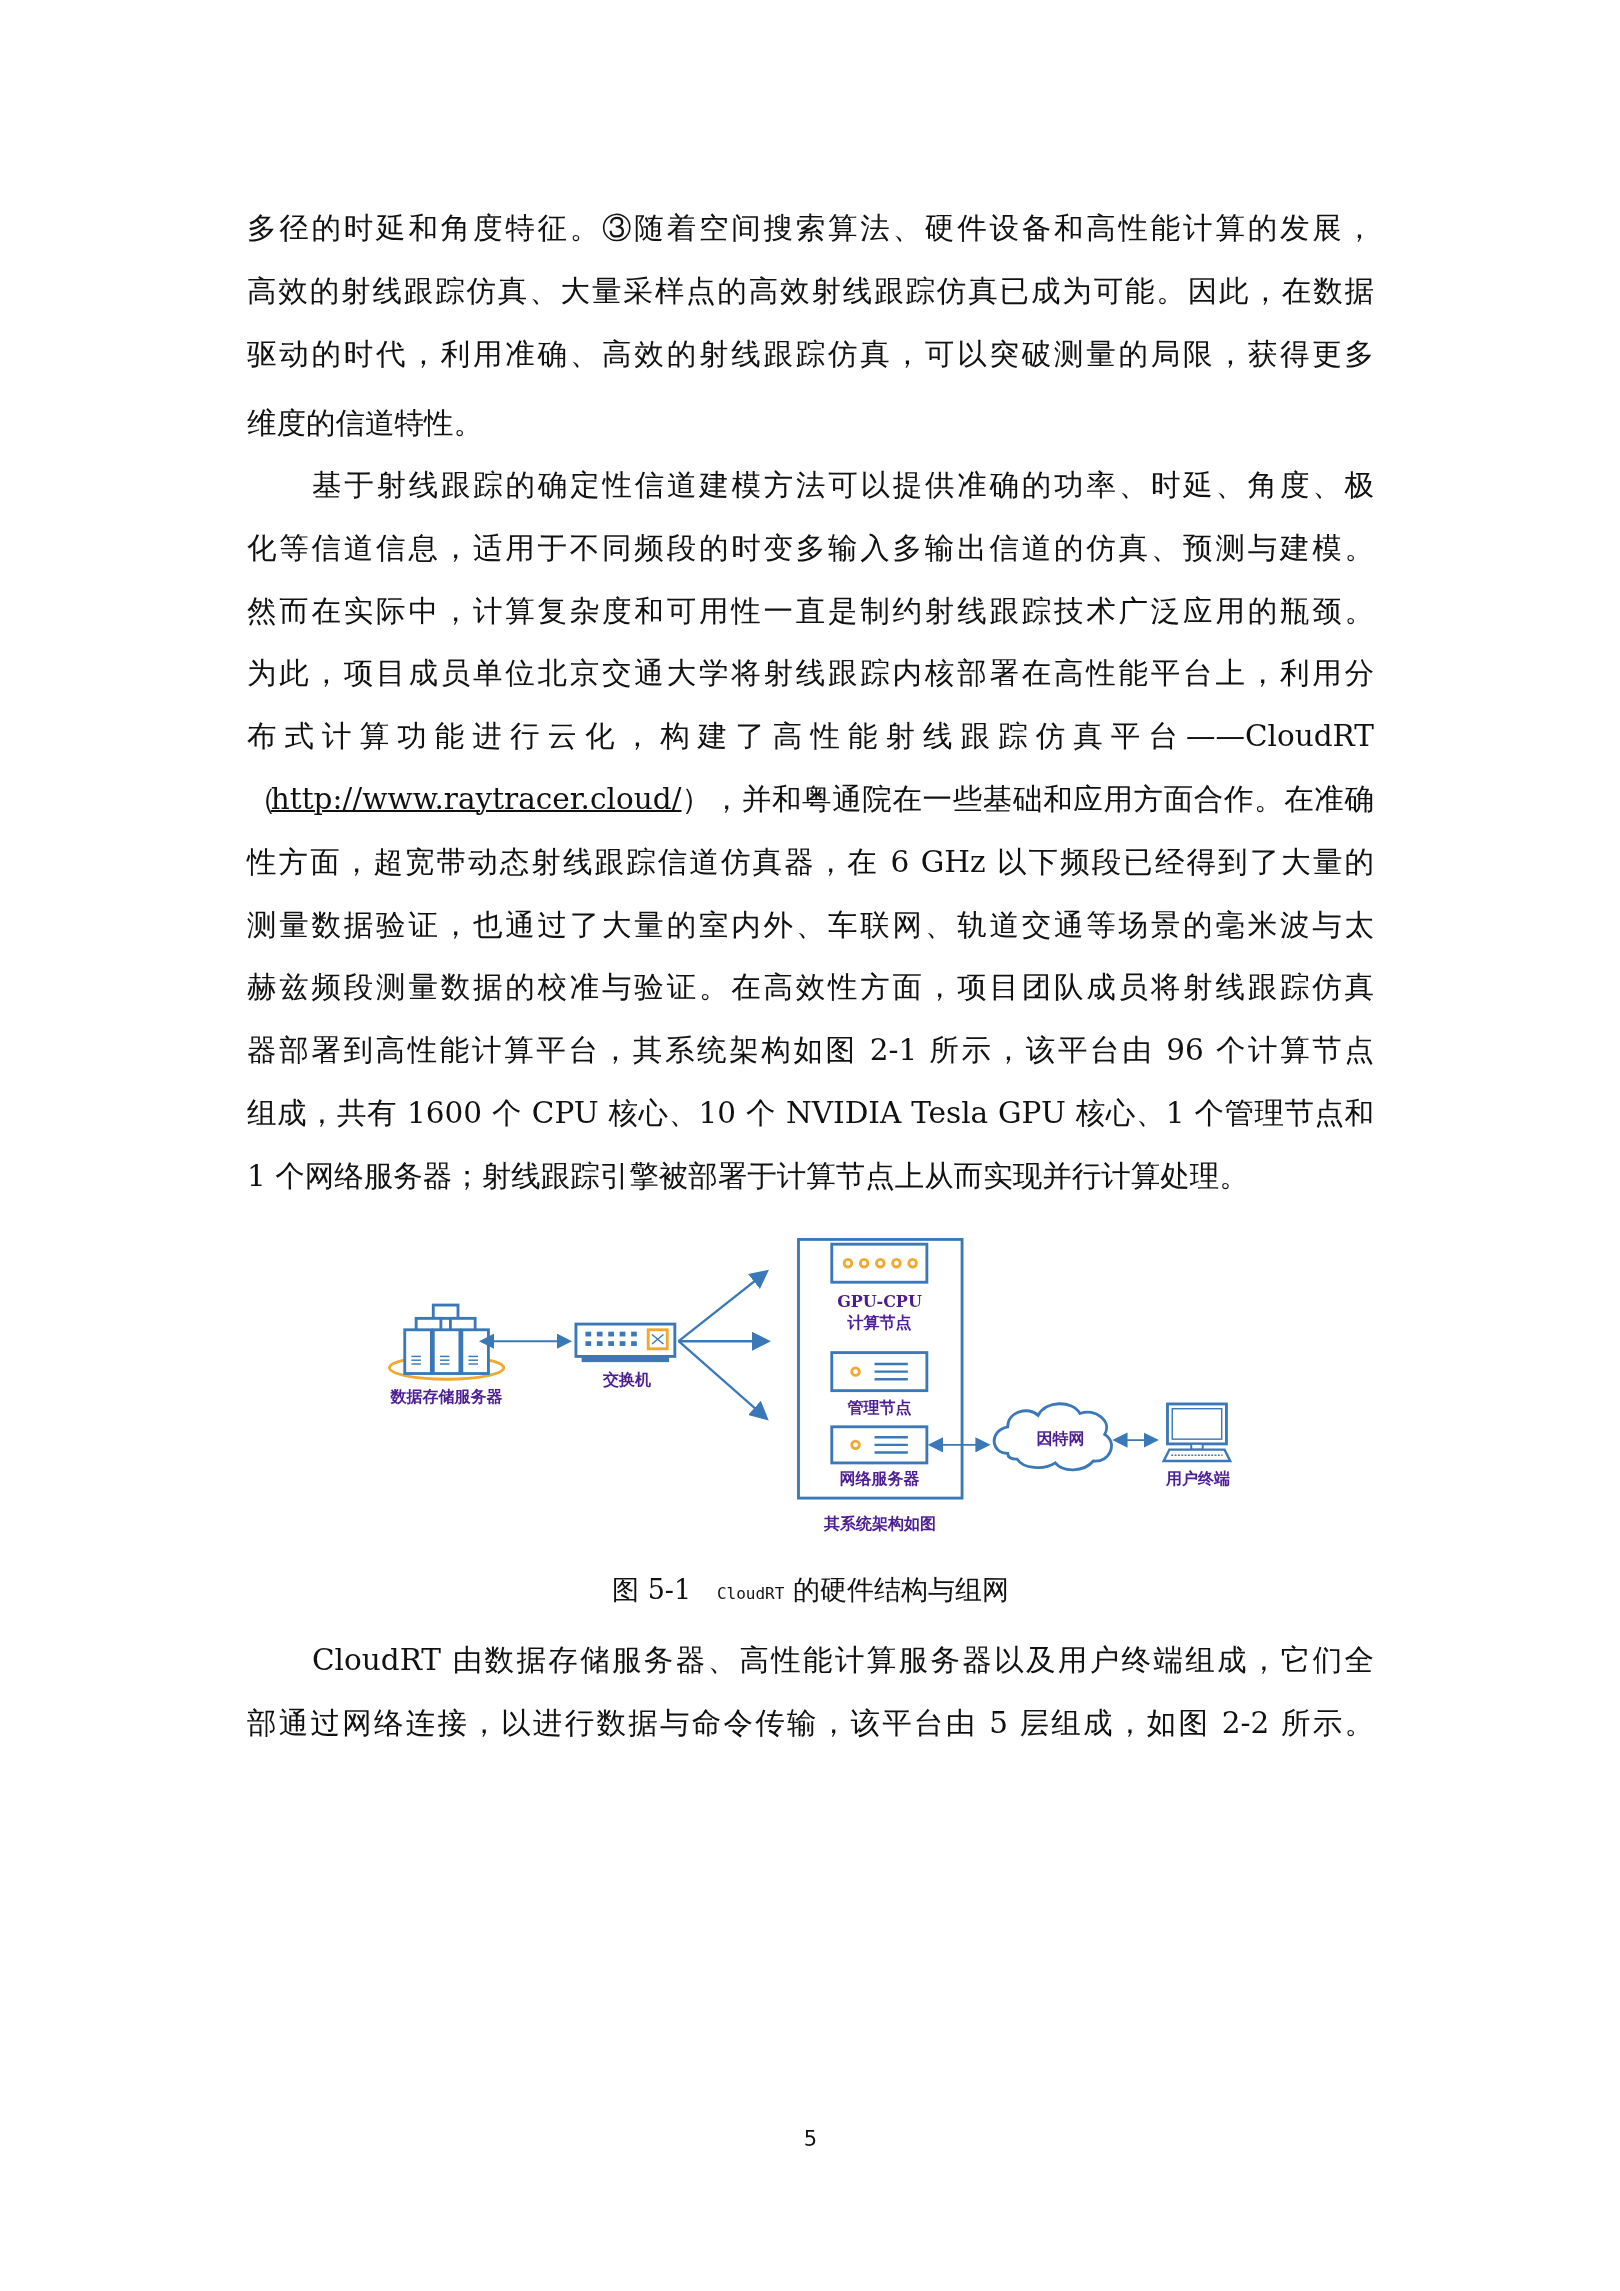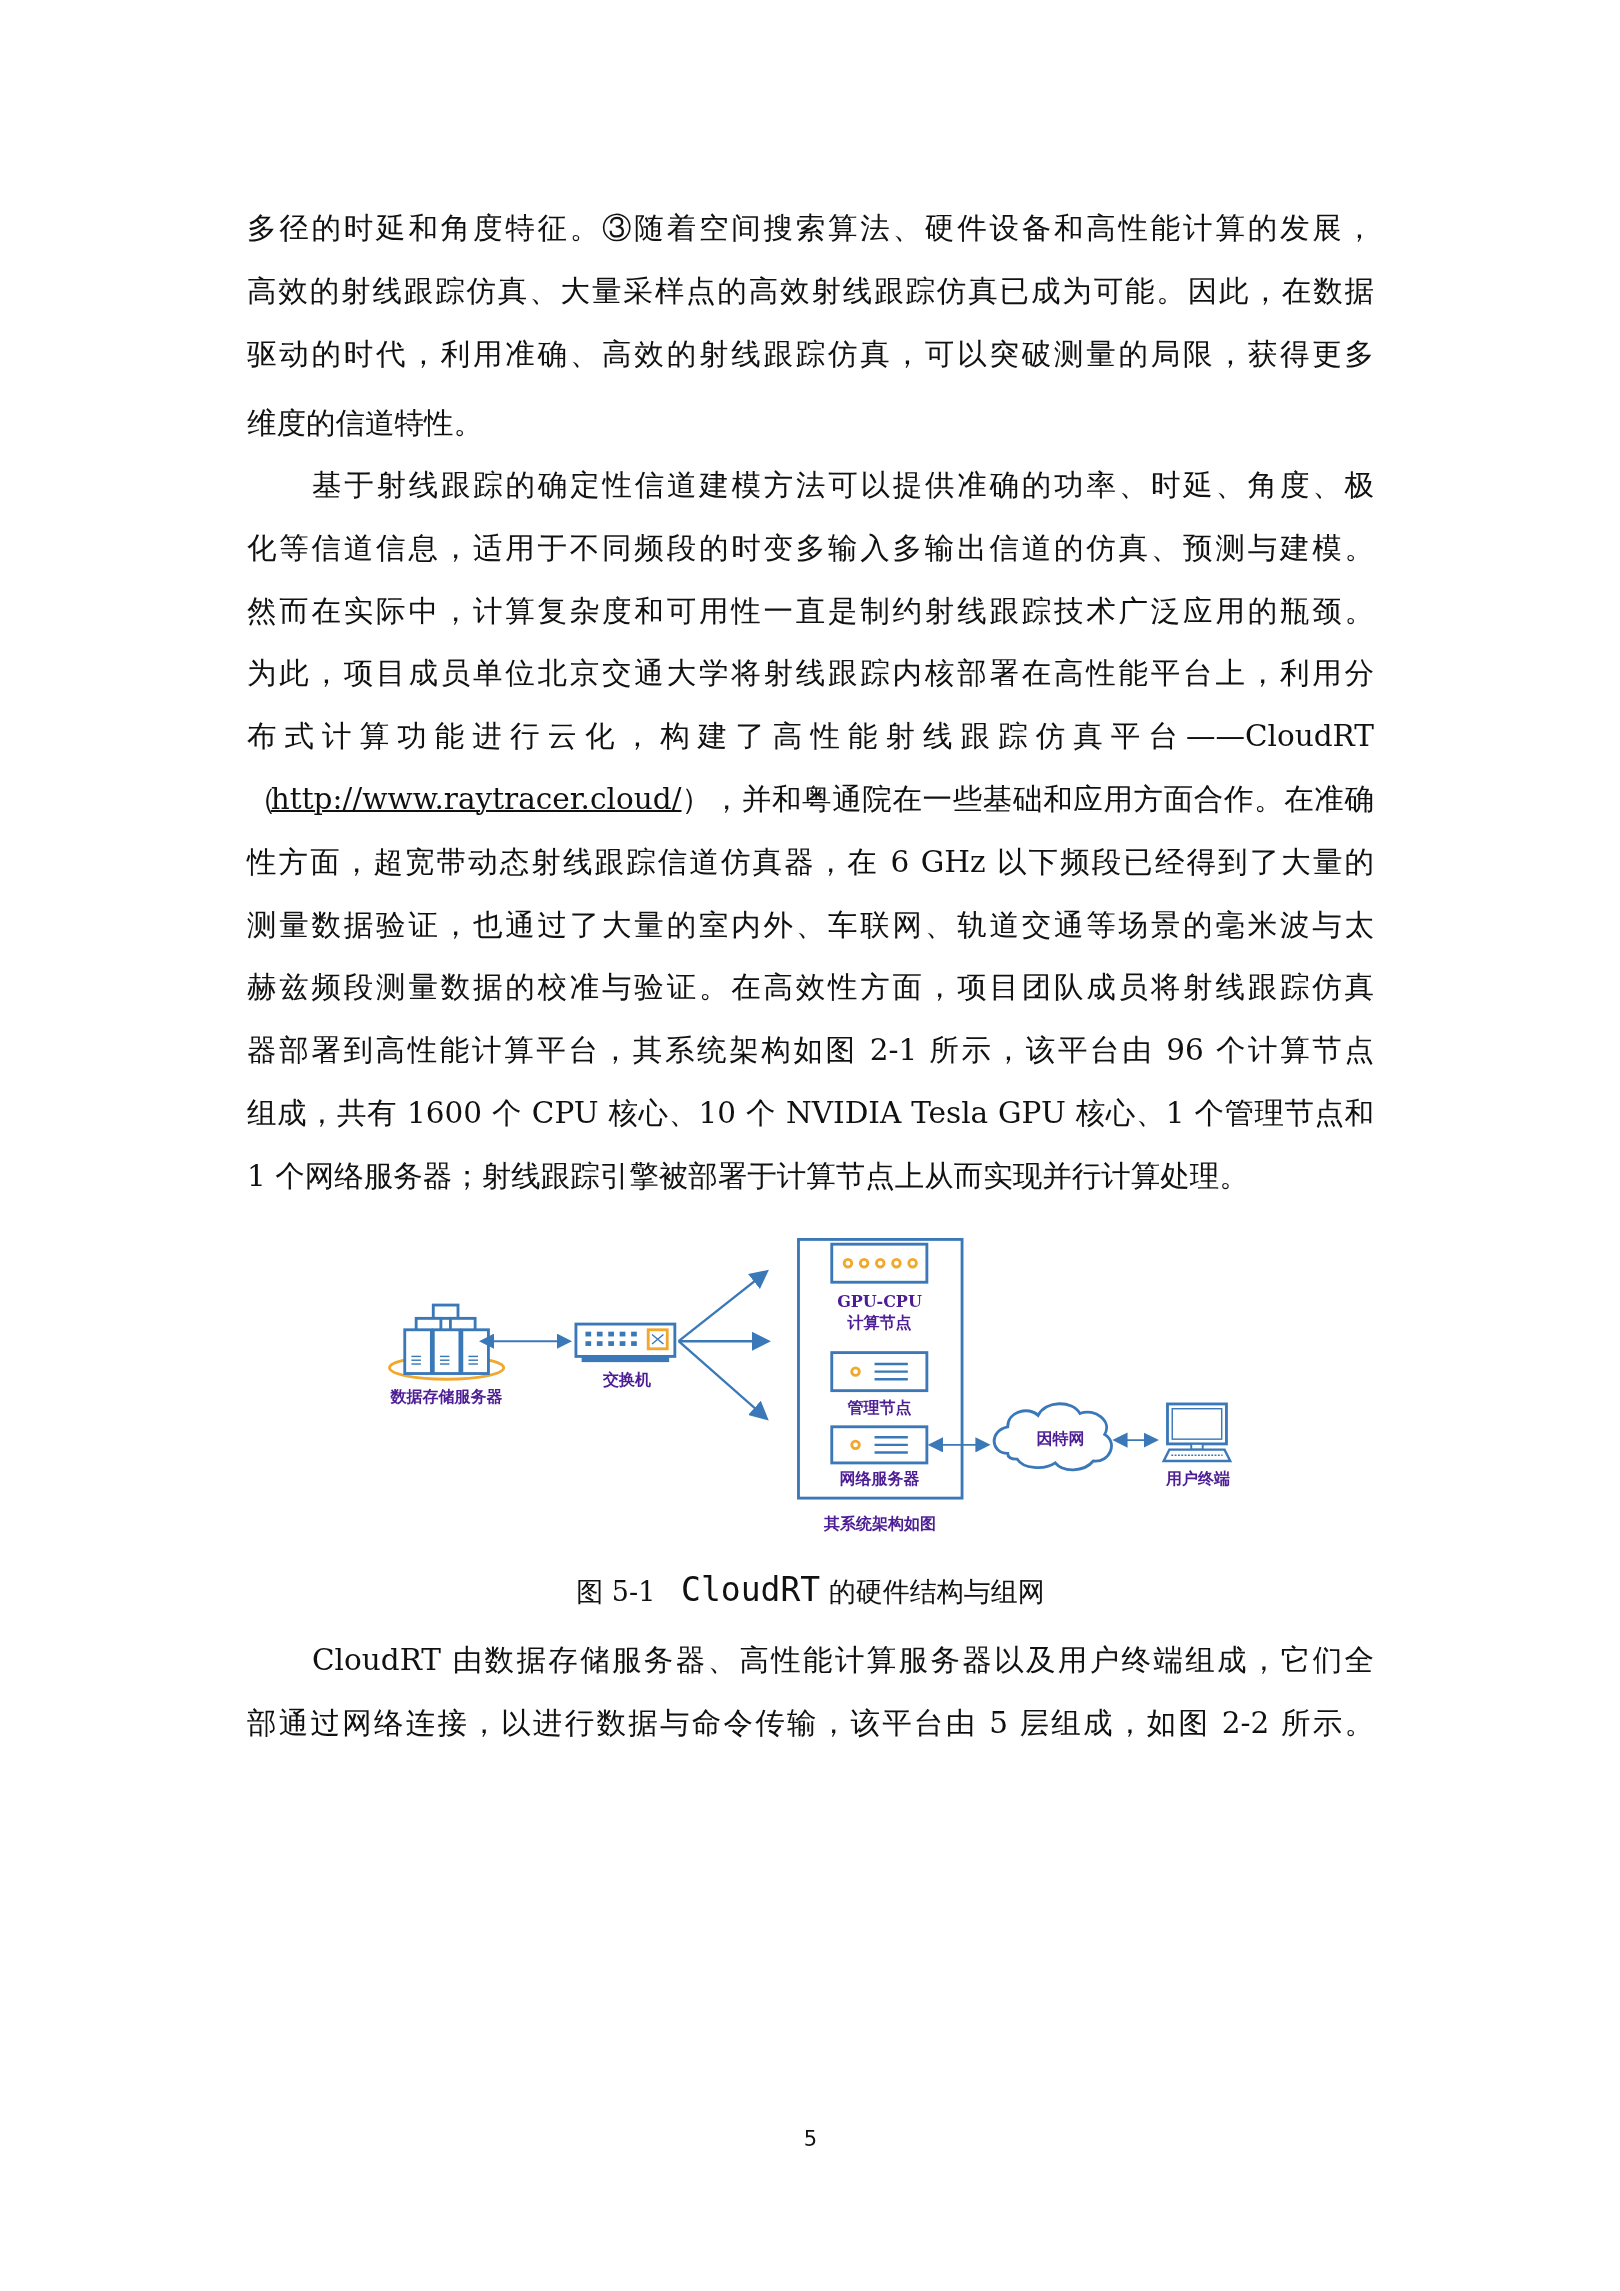--- a/index.html
+++ b/index.html
@@ -6,21 +6,21 @@
   body { width: 1621px; height: 2291px; position: relative; overflow: hidden;
          font-family: "DejaVu Serif", "Liberation Serif", serif; color: #111; }
   .line { position: absolute; left: 247px; width: 1127px; height: 42px;
           font-size: 29.5px; line-height: 42px; white-space: nowrap;
           text-align: justify; text-align-last: justify; }
   .line.last { text-align-last: left; }
   .line.indent { left: 312px; width: 1062px; }
   .link { color: #111; text-decoration: underline; text-decoration-thickness: 1.9px; }
   .caption { position: absolute; left: 0; width: 1621px; top: 1569px; text-align: center;
              font-size: 27px; line-height: 42px; }
-  .caption .mono { font-family: "DejaVu Sans Mono", "Liberation Mono", monospace; font-size: 33px; }
+  .caption .mono { font-family: "DejaVu Sans Mono", "Liberation Mono", monospace; font-size: 16px; }
   .page-number { position: absolute; left: 0; width: 1621px; top: 2127px; text-align: center;
                  font-family: "DejaVu Sans", sans-serif; font-size: 21px; }
   .figure { position: absolute; left: 361px; top: 1227px; width: 913px; height: 333px; }
   .fig-label { position: absolute; font-family: "DejaVu Serif", serif; font-weight: bold;
                font-size: 16px; color: #4c1d95; white-space: nowrap; text-align: center; }
 </style>
 </head>
 <body>
 
 <div class="line" style="top:207px">多径的时延和角度特征。③随着空间搜索算法、硬件设备和高性能计算的发展，</div>

